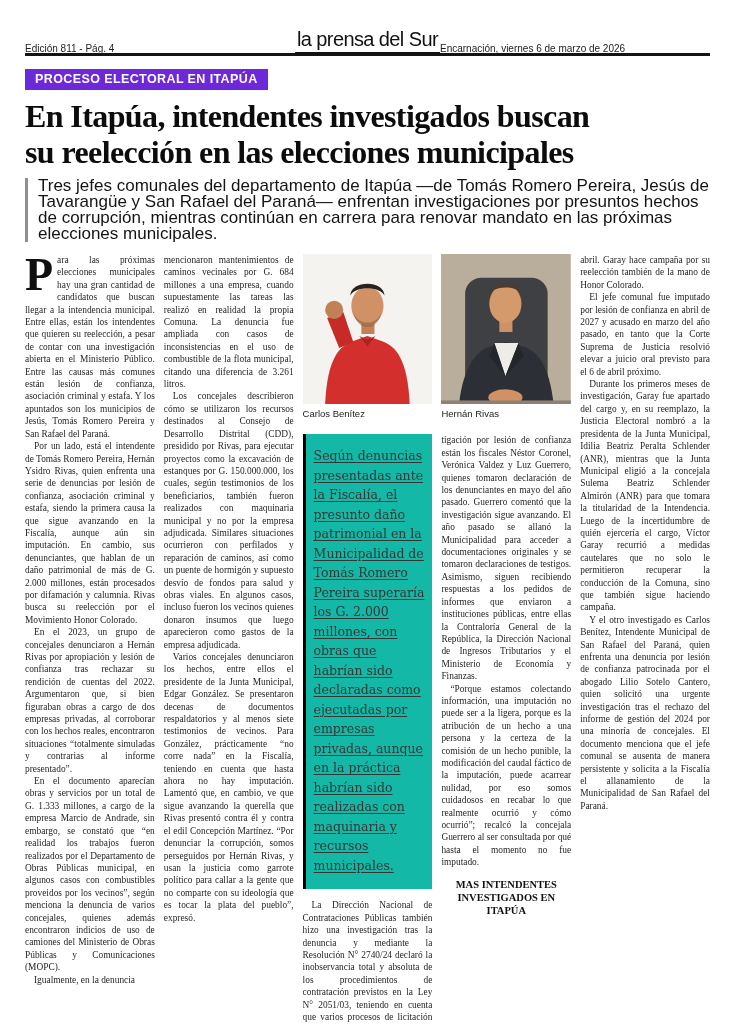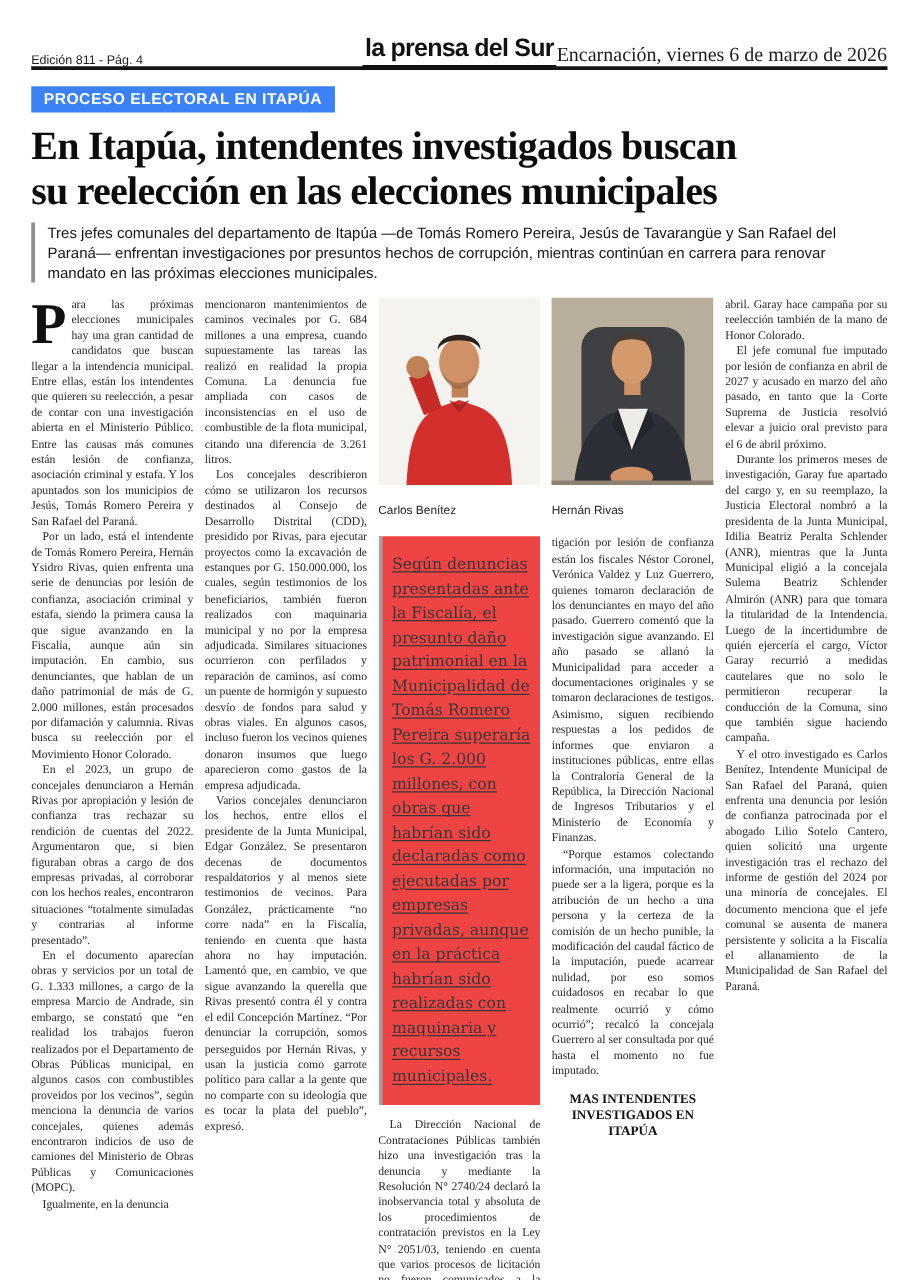--- a/index.html
+++ b/index.html
@@ -8,62 +8,62 @@
     font-family:"Liberation Serif", serif;overflow:hidden;
   }
   .page{box-sizing:border-box;width:730px;height:904px;padding:28px 20px 4px 25px;border-radius:14px;}
 
   
   .masthead-row{
     display:grid;grid-template-columns:1fr auto 1fr;align-items:end;
     font-family:"Liberation Sans", sans-serif;height:20px;
   }
   .edition{font-size:10px;color:#1c1c1c;}
-  .masthead{font-size:20px;font-weight:bold;letter-spacing:-0.6px;color:#111;
+  .masthead{font-size:20px;font-weight:normal;letter-spacing:-0.6px;color:#111;
     border-bottom:2px solid #111;padding:0 2px 1px;}
-  .dateline{font-size:16px;color:#1c1c1c;text-align:center;font-family:Liberation Serif, serif;}
+  .dateline{font-size:10px;color:#1c1c1c;text-align:left;}
   .rule{height:3px;background:#141414;margin-top:5px;}
 
   
   .kicker{
-    display:inline-block;background:#3b82f6;color:#fff;
+    display:inline-block;background:#6d28d9;color:#fff;
     font-family:"Liberation Sans", sans-serif;font-weight:bold;
     font-size:12.5px;letter-spacing:0.4px;padding:3px 10px 4px;margin-top:13px;
   }
 
   
   .headline{
     font-family:"Liberation Serif", serif;font-weight:bold;color:#0c0c0c;
     font-size:32px;line-height:36px;letter-spacing:-0.6px;
     margin:8px 0 8px;text-wrap:balance;
   }
   .lede{
     border-left:3px solid #8f8f8f;padding-left:10px;margin:0 0 12px;
-    font-family:"Liberation Sans", sans-serif;font-size:12px;line-height:16px;
+    font-family:"Liberation Sans", sans-serif;font-size:17px;line-height:16px;
     color:#141414;
   }
 
   
   .columns{display:flex;gap:9px;height:786px;overflow:hidden;}
   .col{flex:1 1 0;min-width:0;font-size:9.4px;line-height:12.4px;
     text-align:justify;color:#1f1f1f;overflow:hidden;}
   .col p{margin:0;text-indent:9px;}
   .col p.cont{text-indent:0;}
   .dropcap{float:left;font-weight:bold;font-size:46px;line-height:37px;
     padding:2px 4px 0 0;color:#101010;}
 
   
   figure{margin:0 0 14px;}
   .photo{width:100%;height:150px;display:block;}
   figcaption{font-family:"Liberation Sans", sans-serif;font-size:9.5px;
-    color:#222;margin-top:15px;text-align:left;}
+    color:#222;margin-top:4px;text-align:left;}
 
   
   .pullquote{
-    background:#ef4444;border-left:3px solid #a3a3a3;
+    background:#14b8a6;border-left:3px solid #000000;
     padding:12px 8px 14px;margin:2px 0 10px;
     font-family:"DejaVu Serif", serif;font-size:12.5px;line-height:19.5px;
     color:#373737;text-align:left;text-decoration:underline;text-underline-offset:2px;
   }
 
   
   .subhead{font-family:"Liberation Serif", serif;font-weight:bold;
     font-size:10.5px;line-height:13px;margin:9px 0 6px;text-align:center;color:#111;}
 </style>
 </head>

